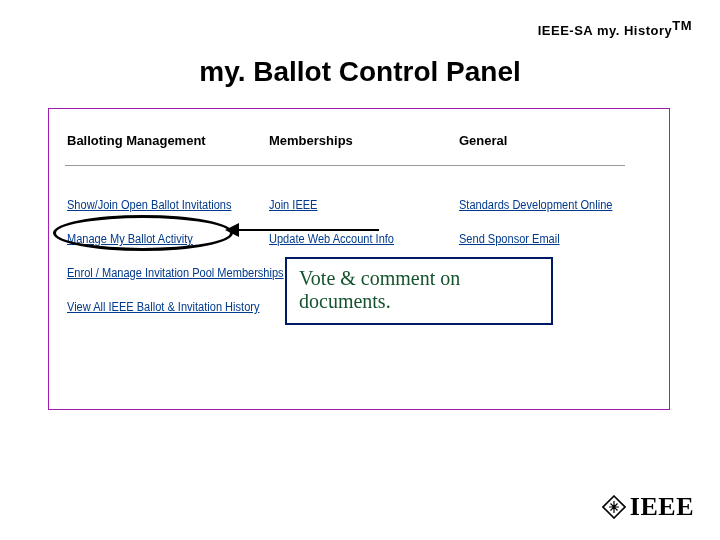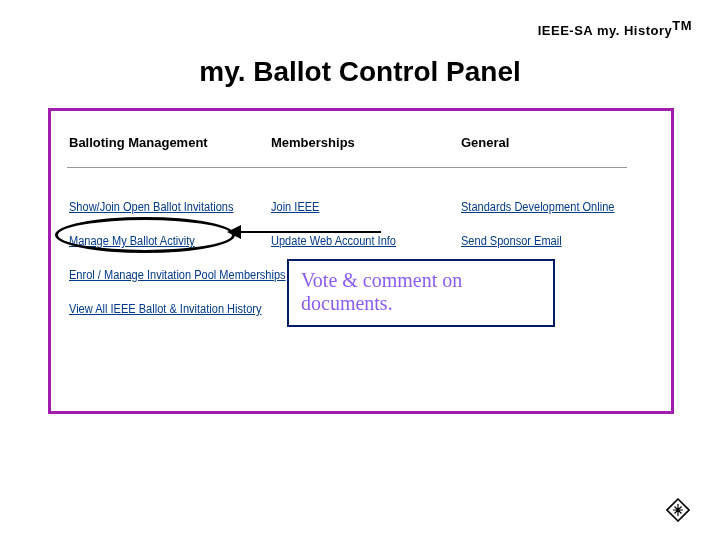--- a/index.html
+++ b/index.html
@@ -34,21 +34,21 @@
     font-family: Arial, Helvetica, sans-serif;
     font-weight: 900;
     font-size: 28px;
   }
   .panel {
     position: absolute;
     top: 108px;
     left: 48px;
     width: 620px;
     height: 300px;
-    border: 3px solid #a21caf;
+    border: 1px solid #a21caf;
     background: #fff;
   }
   .col {
     position: absolute;
     top: 24px;
     width: 200px;
     font-family: Arial, Helvetica, sans-serif;
   }
   .col1 { left: 18px; }
   .col2 { left: 220px; }
@@ -114,21 +114,21 @@
     position: absolute;
     top: 148px;
     left: 236px;
     width: 240px;
     padding: 8px 12px 10px 12px;
     border: 2px solid #001a66;
     background: #fff;
     font-family: "Times New Roman", Times, serif;
     font-size: 20px;
     line-height: 1.15;
-    color: #8b5cf6;
+    color: #14532d;
   }
   .logo-wrap {
     position: absolute;
     right: 26px;
     bottom: 18px;
     display: flex;
     align-items: center;
   }
   .logo-text {
     font-family: "Times New Roman", Times, serif;
@@ -179,13 +179,14 @@
   <div class="arrow-head"></div>
 
   <div class="callout">Vote &amp; comment on documents.</div>
 </div>
 
 <div class="logo-wrap">
   <svg class="logo-kite" width="24" height="24" viewBox="0 0 24 24">
     <polygon points="12,1 23,12 12,23 1,12" fill="none" stroke="#000" stroke-width="1.6"></polygon>
     <path d="M12 6 L12 18 M7 12 L17 12 M8.5 8.5 L15.5 15.5 M15.5 8.5 L8.5 15.5" stroke="#000" stroke-width="1.2"></path>
   </svg>
+  <span class="logo-text">IEEE</span>
 </div>
 
 </body></html>

